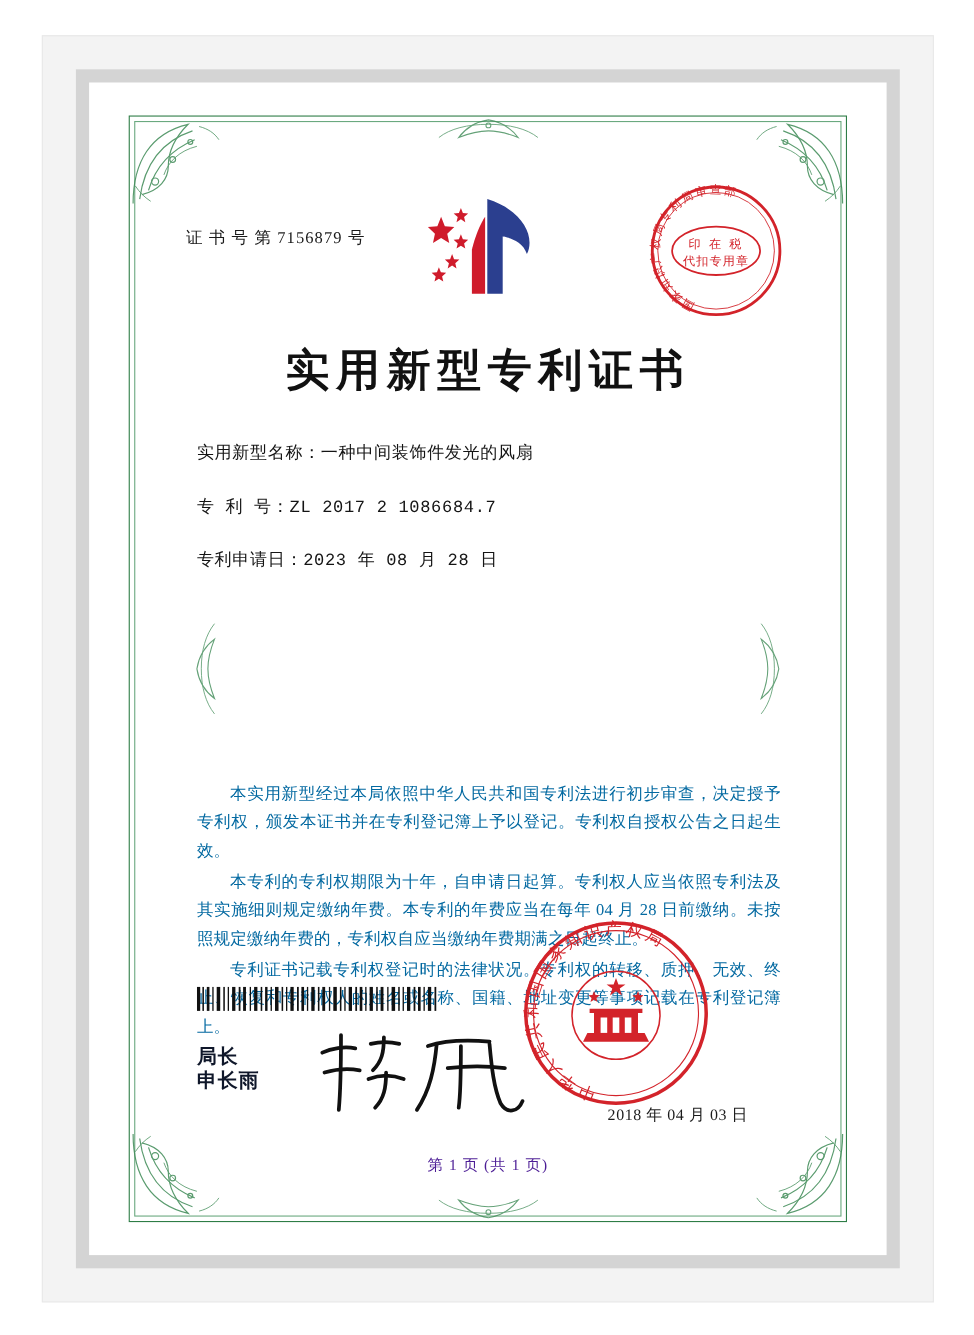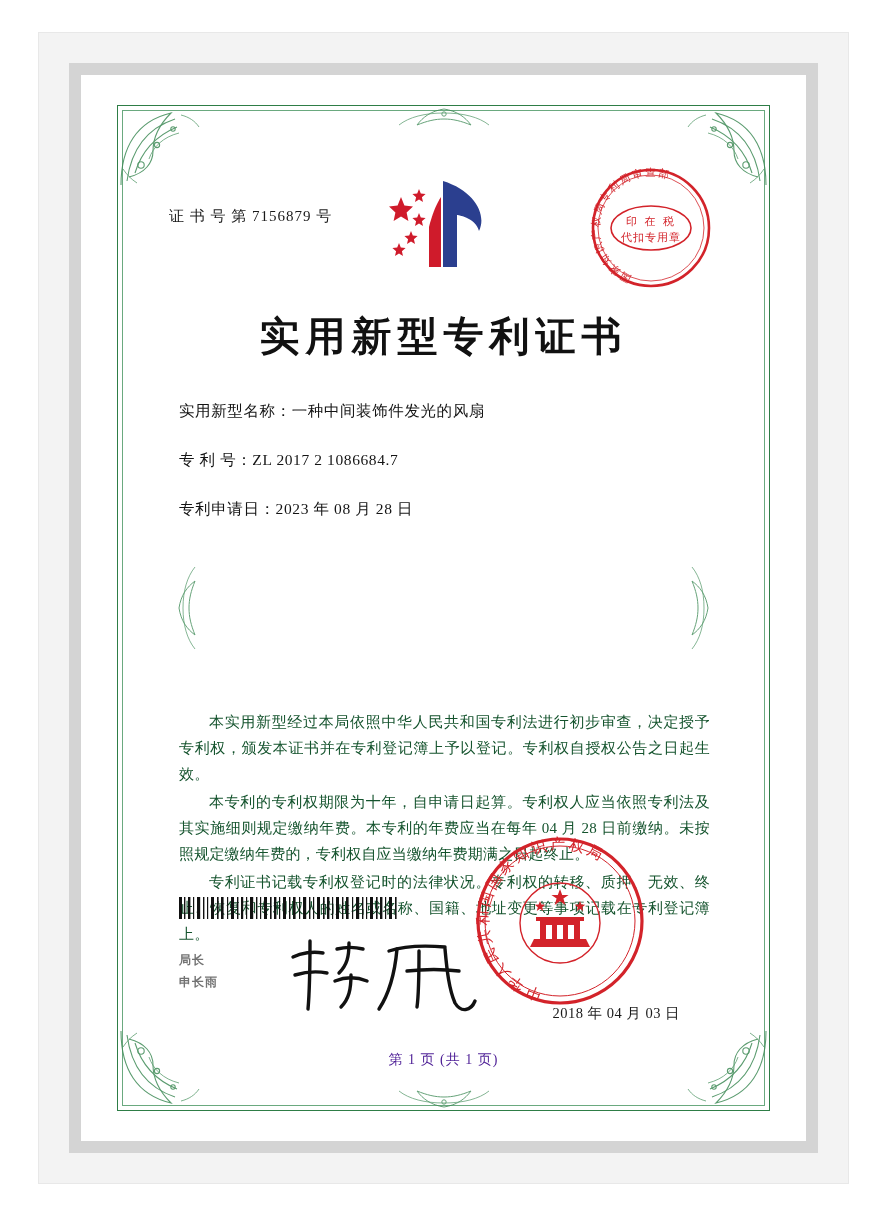--- a/index.html
+++ b/index.html
@@ -151,56 +151,57 @@
     left: 18px;
     right: 18px;
     top: 252px;
   }
   .field {
     font-size: 15.5px;
     color: #141414;
     margin-bottom: 28px;
     letter-spacing: .6px;
     white-space: nowrap;
+    font-family: Liberation Mono, monospace;
   }
   .field .lbl { display: inline-block; }
   .field .val { display: inline-block; }
 
   .paras {
     position: absolute;
     left: 18px;
     right: 16px;
     top: 560px;
     font-size: 15px;
     line-height: 26px;
-    color: #14532d;
+    color: #0369a1;
     letter-spacing: .2px;
     text-align: justify;
   }
   .paras p {
     margin: 0 0 2px 0;
     text-indent: 2em;
   }
 
   .barcode {
     position: absolute;
     left: 18px;
     top: 748px;
     width: 220px;
     height: 22px;
   }
 
   .sign-block {
     position: absolute;
     left: 18px;
     top: 800px;
-    font-size: 12px;
+    font-size: 18px;
     line-height: 22px;
     font-weight: bold;
-    color: #737373;
+    color: #0f172a;
     letter-spacing: 1px;
   }
 
   .handwriting {
     position: absolute;
     left: 118px;
     top: 782px;
     width: 230px;
     height: 86px;
     color: #111;

